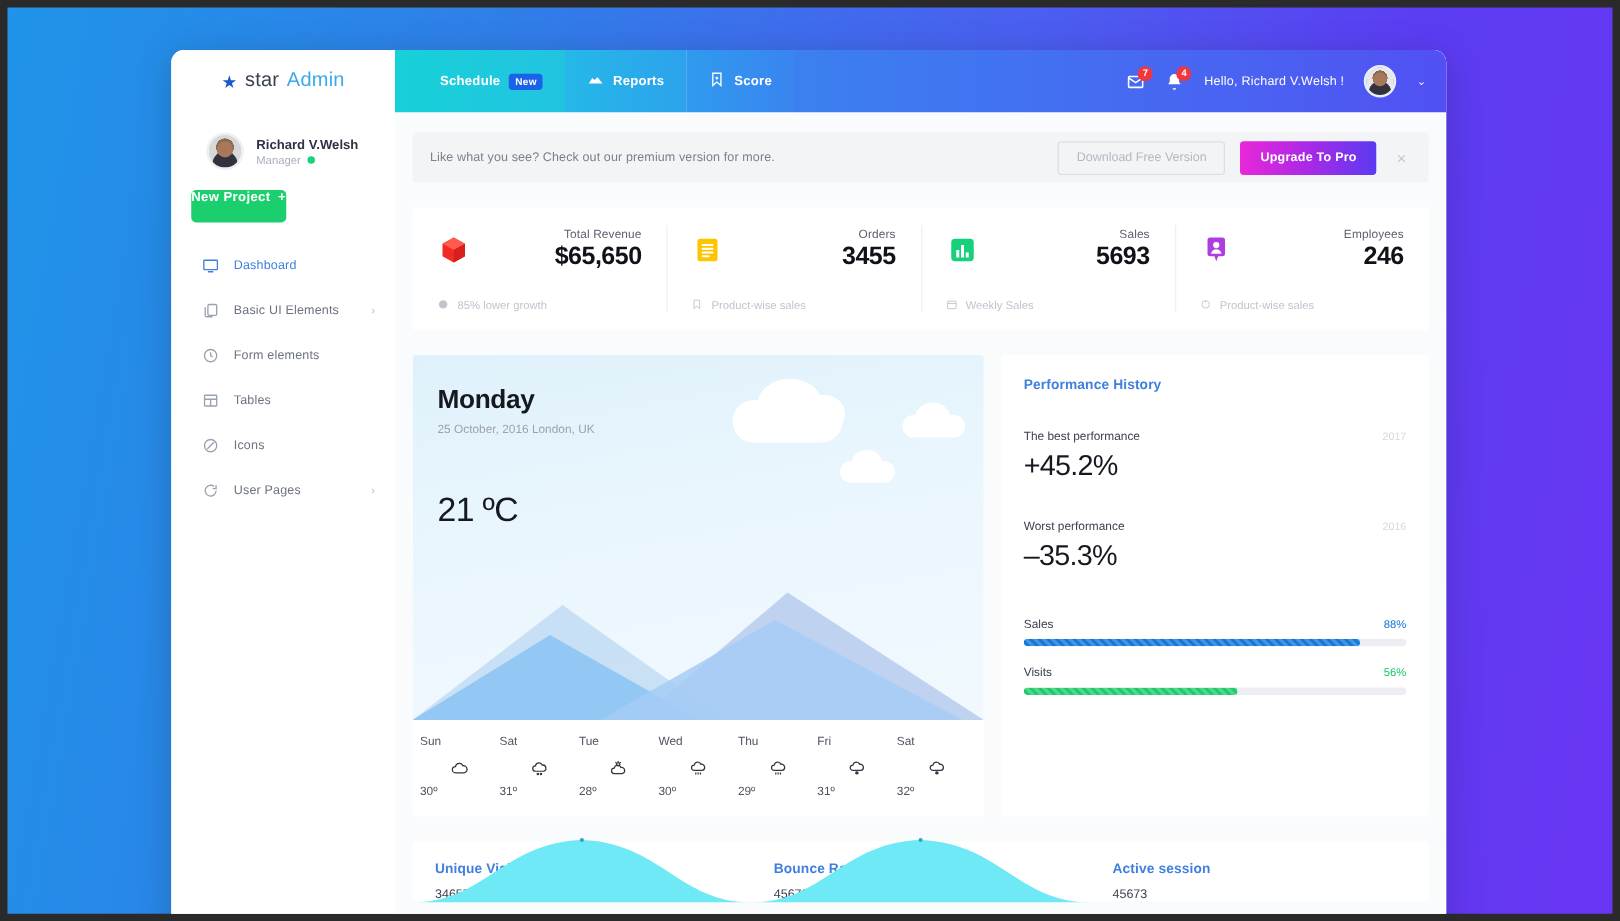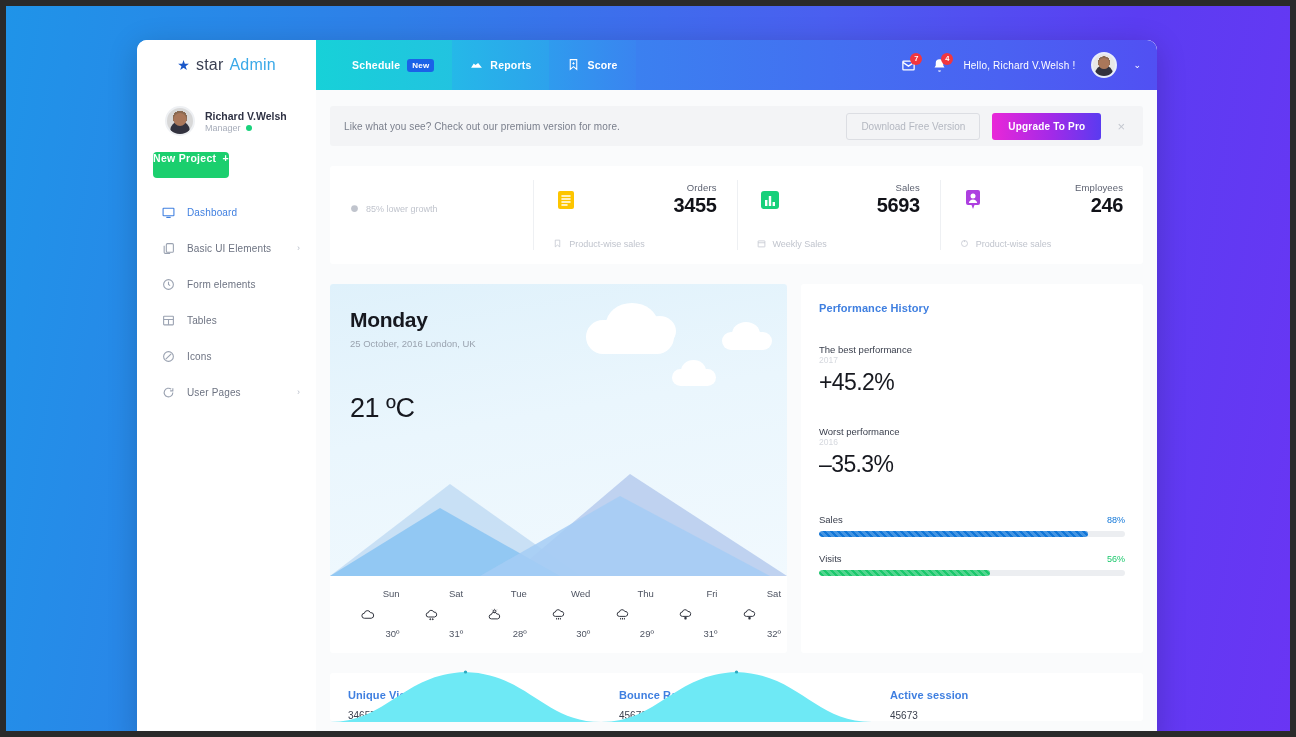--- a/index.html
+++ b/index.html
@@ -168,30 +168,30 @@
   }
   .wx-text { position: relative; z-index: 4; padding: 24px 0 0 20px; }
   .wx-day { font-size: 21px; font-weight: 700; color: #16181f; letter-spacing: -.3px; }
   .wx-date { font-size: 9.5px; color: #9aa3af; margin-top: 6px; }
   .wx-temp { font-size: 27px; color: #16181f; font-weight: 400; margin-top: 44px; letter-spacing: -.5px; }
   .wx-cond { font-size: 9.5px; color: #5c6170; margin-top: 6px; }
   .cloud { position: absolute; background: #fff; border-radius: 50%; z-index: 2; }
   .mtn { position: absolute; bottom: 0; z-index: 3; }
 
   .wx-forecast { display: flex; padding: 12px 6px 14px 6px; }
-  .fc { flex: 1; text-align: right; }
+  .fc { flex: 1; text-align: left; }
   .fc-day { font-size: 9.5px; color: #4e5462; margin-bottom: 7px; }
   .fc-ico { color: #32353f; height: 16px; display: flex; align-items: center; justify-content: center; }
   .fc-ico svg { width: 15px; height: 15px; }
   .fc-temp { font-size: 9.5px; color: #4e5462; margin-top: 6px; }
 
   .perf-card { flex: 1; background: #fff; border-radius: 3px; padding: 18px 18px 14px 18px; }
   .perf-title { font-size: 11px; color: #3f7fe0; font-weight: 600; letter-spacing: .1px; }
   .perf-block { margin-top: 30px; }
-  .perf-head { display: flex; justify-content: space-between; align-items: baseline; flex-direction: column; }
+  .perf-head { display: flex; justify-content: space-between; align-items: baseline; }
   .perf-label { font-size: 9.5px; color: #3b404e; }
   .perf-year { font-size: 8.5px; color: #d5d8de; }
   .perf-val { font-size: 23px; color: #16181f; font-weight: 400; margin-top: 4px; letter-spacing: -.6px; }
   .bars { margin-top: 36px; }
   .bar-block + .bar-block { margin-top: 16px; }
   .bar-head { display: flex; justify-content: space-between; align-items: baseline; margin-bottom: 6px; }
   .bar-name { font-size: 9.5px; color: #3b404e; }
   .bar-pct { font-size: 9px; font-weight: 400; }
   .bar-track { height: 6px; background: #eceef1; border-radius: 3px; overflow: hidden; }
   .bar-fill { height: 100%; border-radius: 3px; }
@@ -349,20 +349,33 @@
       <div class="promo">
         <span class="promo-text">Like what you see? Check out our premium version for more.</span>
         <button class="btn-outline">Download Free Version</button>
         <button class="btn-pro">Upgrade To Pro</button>
         <span class="promo-close">×</span>
       </div>
 
       <div class="stats">
 
         <div class="stat">
+          <div class="stat-top">
+            <span class="stat-ico">
+              <svg viewBox="0 0 24 24">
+                  <path d="M12 2l9 5v10l-9 5-9-5V7z" fill="#f22a26"></path>
+                  <path d="M12 2l9 5-9 5-9-5z" fill="#ff5b4d"></path>
+                  <path d="M12 12l9-5v10l-9 5z" fill="#d6201c"></path>
+                </svg>
+            </span>
+            <div class="stat-right">
+              <div class="stat-label">Total Revenue</div>
+              <div class="stat-value">$65,650</div>
+            </div>
+          </div>
           <div class="stat-foot">
             <span><svg viewBox="0 0 24 24" fill="currentColor">
                   <circle cx="12" cy="12" r="9"></circle>
                 </svg></span>
             <span>85% lower growth</span>
           </div>
         </div>
 
         <div class="stat">
           <div class="stat-top">

